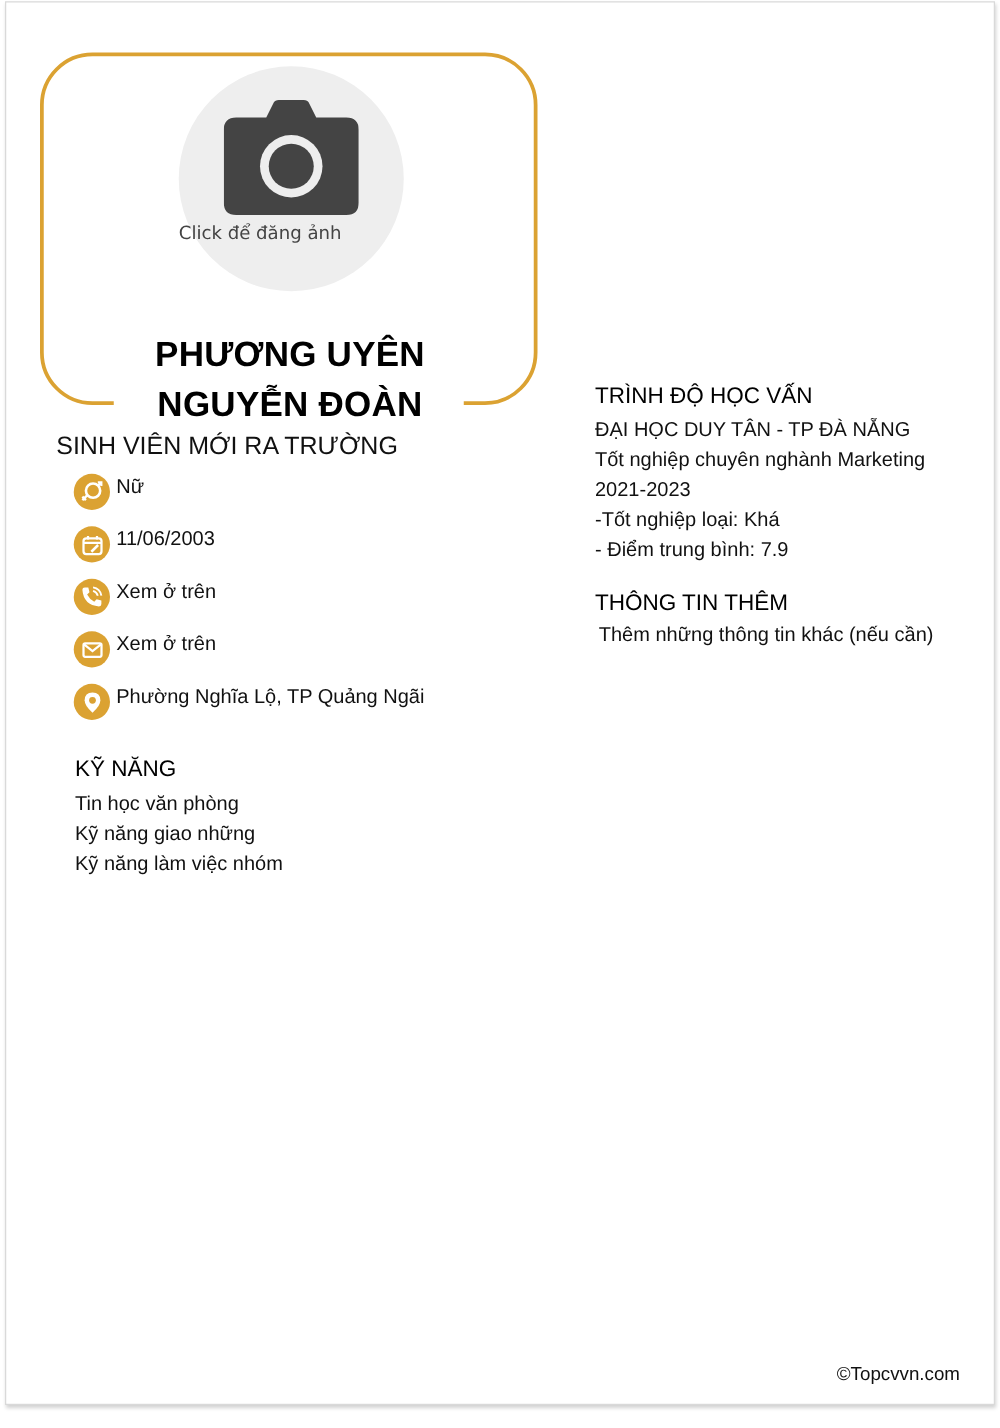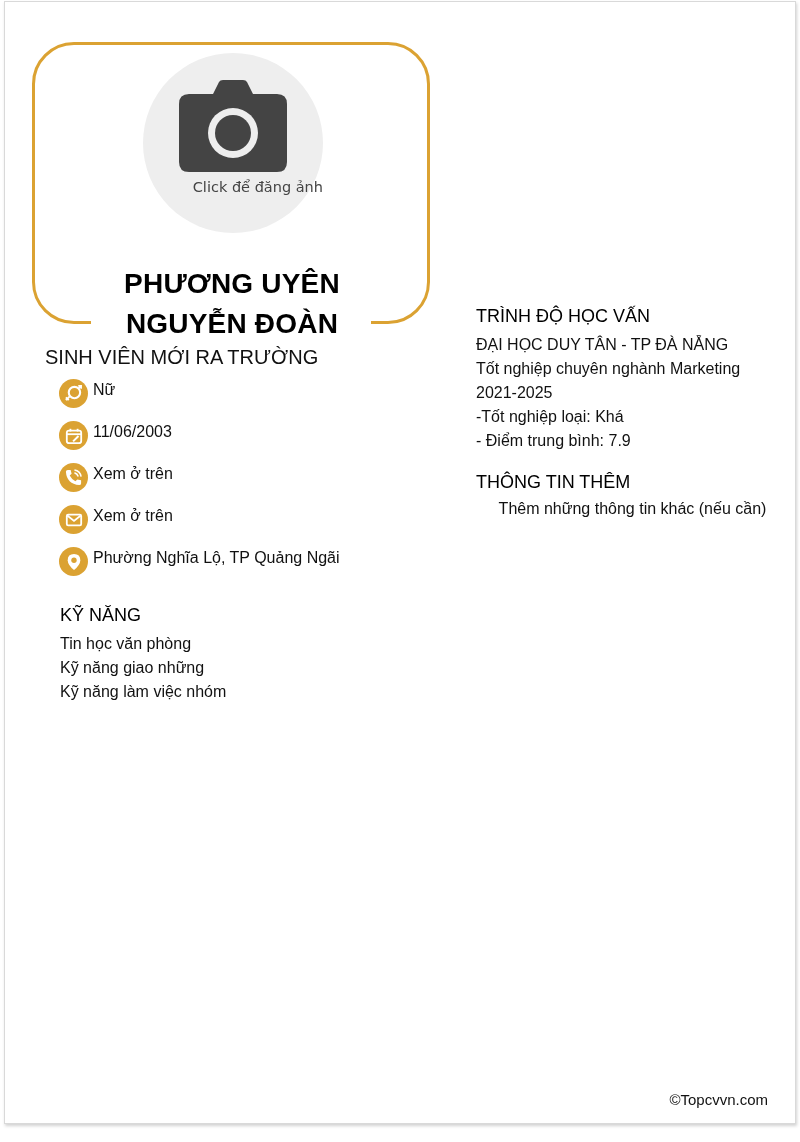--- a/index.html
+++ b/index.html
@@ -20,21 +20,21 @@
   .frame-gap {
     position: absolute; left: 86px; top: 312px; width: 280px; height: 14px; background: #fff;
   }
 
   .avatar {
     position: absolute; left: 138px; top: 51px; width: 180px; height: 180px;
     border-radius: 50%; background: #eeeeee; cursor: pointer;
   }
   .camera { position: absolute; left: 36px; top: 27px; width: 108px; height: 92px; }
   .avatar-label {
-    position: absolute; left: 0; right: 0; top: 126px; text-align: right;
+    position: absolute; left: 0; right: 0; top: 126px; text-align: left;
     font-family: "DejaVu Sans", sans-serif; font-size: 14.5px; color: #444;
   }
 
   .name {
     position: absolute; left: 40px; width: 374px; top: 262px; text-align: center;
     font-weight: bold; font-size: 28px; line-height: 40px; color: #000; letter-spacing: 0.2px;
   }
   .title {
     position: absolute; left: 40px; width: 374px; top: 344px; 
     font-size: 20px; color: #111;
@@ -51,21 +51,21 @@
   .section-title { font-weight: normal; font-size: 18px; color: #000; }
   .line { font-size: 16px; line-height: 24px; color: #111; }
 
   .skills { position: absolute; left: 55px; top: 603px; width: 360px; }
   .skills .section-title { margin-bottom: 6px; }
 
   .edu { position: absolute; left: 471px; top: 304px; width: 310px; }
   .edu .section-title { margin-bottom: 6px; }
   .more { position: absolute; left: 471px; top: 470px; width: 310px; }
   .more .section-title { margin-bottom: 4px; }
-  .more .line { padding-left: 3px; text-align: center; }
+  .more .line { padding-left: 3px; }
 
   .footer { position: absolute; right: 27px; top: 1089px; font-size: 15px; color: #111; }
 </style>
 </head>
 <body>
 
 <div class="page">
 
   <div class="frame"></div>
   <div class="frame-gap"></div>
@@ -142,21 +142,21 @@
     <div class="section-title">KỸ NĂNG</div>
     <div class="line">Tin học văn phòng</div>
     <div class="line">Kỹ năng giao những</div>
     <div class="line">Kỹ năng làm việc nhóm</div>
   </div>
 
   <div class="edu">
     <div class="section-title">TRÌNH ĐỘ HỌC VẤN</div>
     <div class="line">ĐẠI HỌC DUY TÂN - TP ĐÀ NẴNG</div>
     <div class="line">Tốt nghiệp chuyên nghành Marketing</div>
-    <div class="line">2021-2025</div>
+    <div class="line">2021-2023</div>
     <div class="line">-Tốt nghiệp loại: Khá</div>
     <div class="line">- Điểm trung bình: 7.9</div>
   </div>
 
   <div class="more">
     <div class="section-title">THÔNG TIN THÊM</div>
     <div class="line">Thêm những thông tin khác (nếu cần)</div>
   </div>
 
   <div class="footer">©Topcvvn.com</div>

